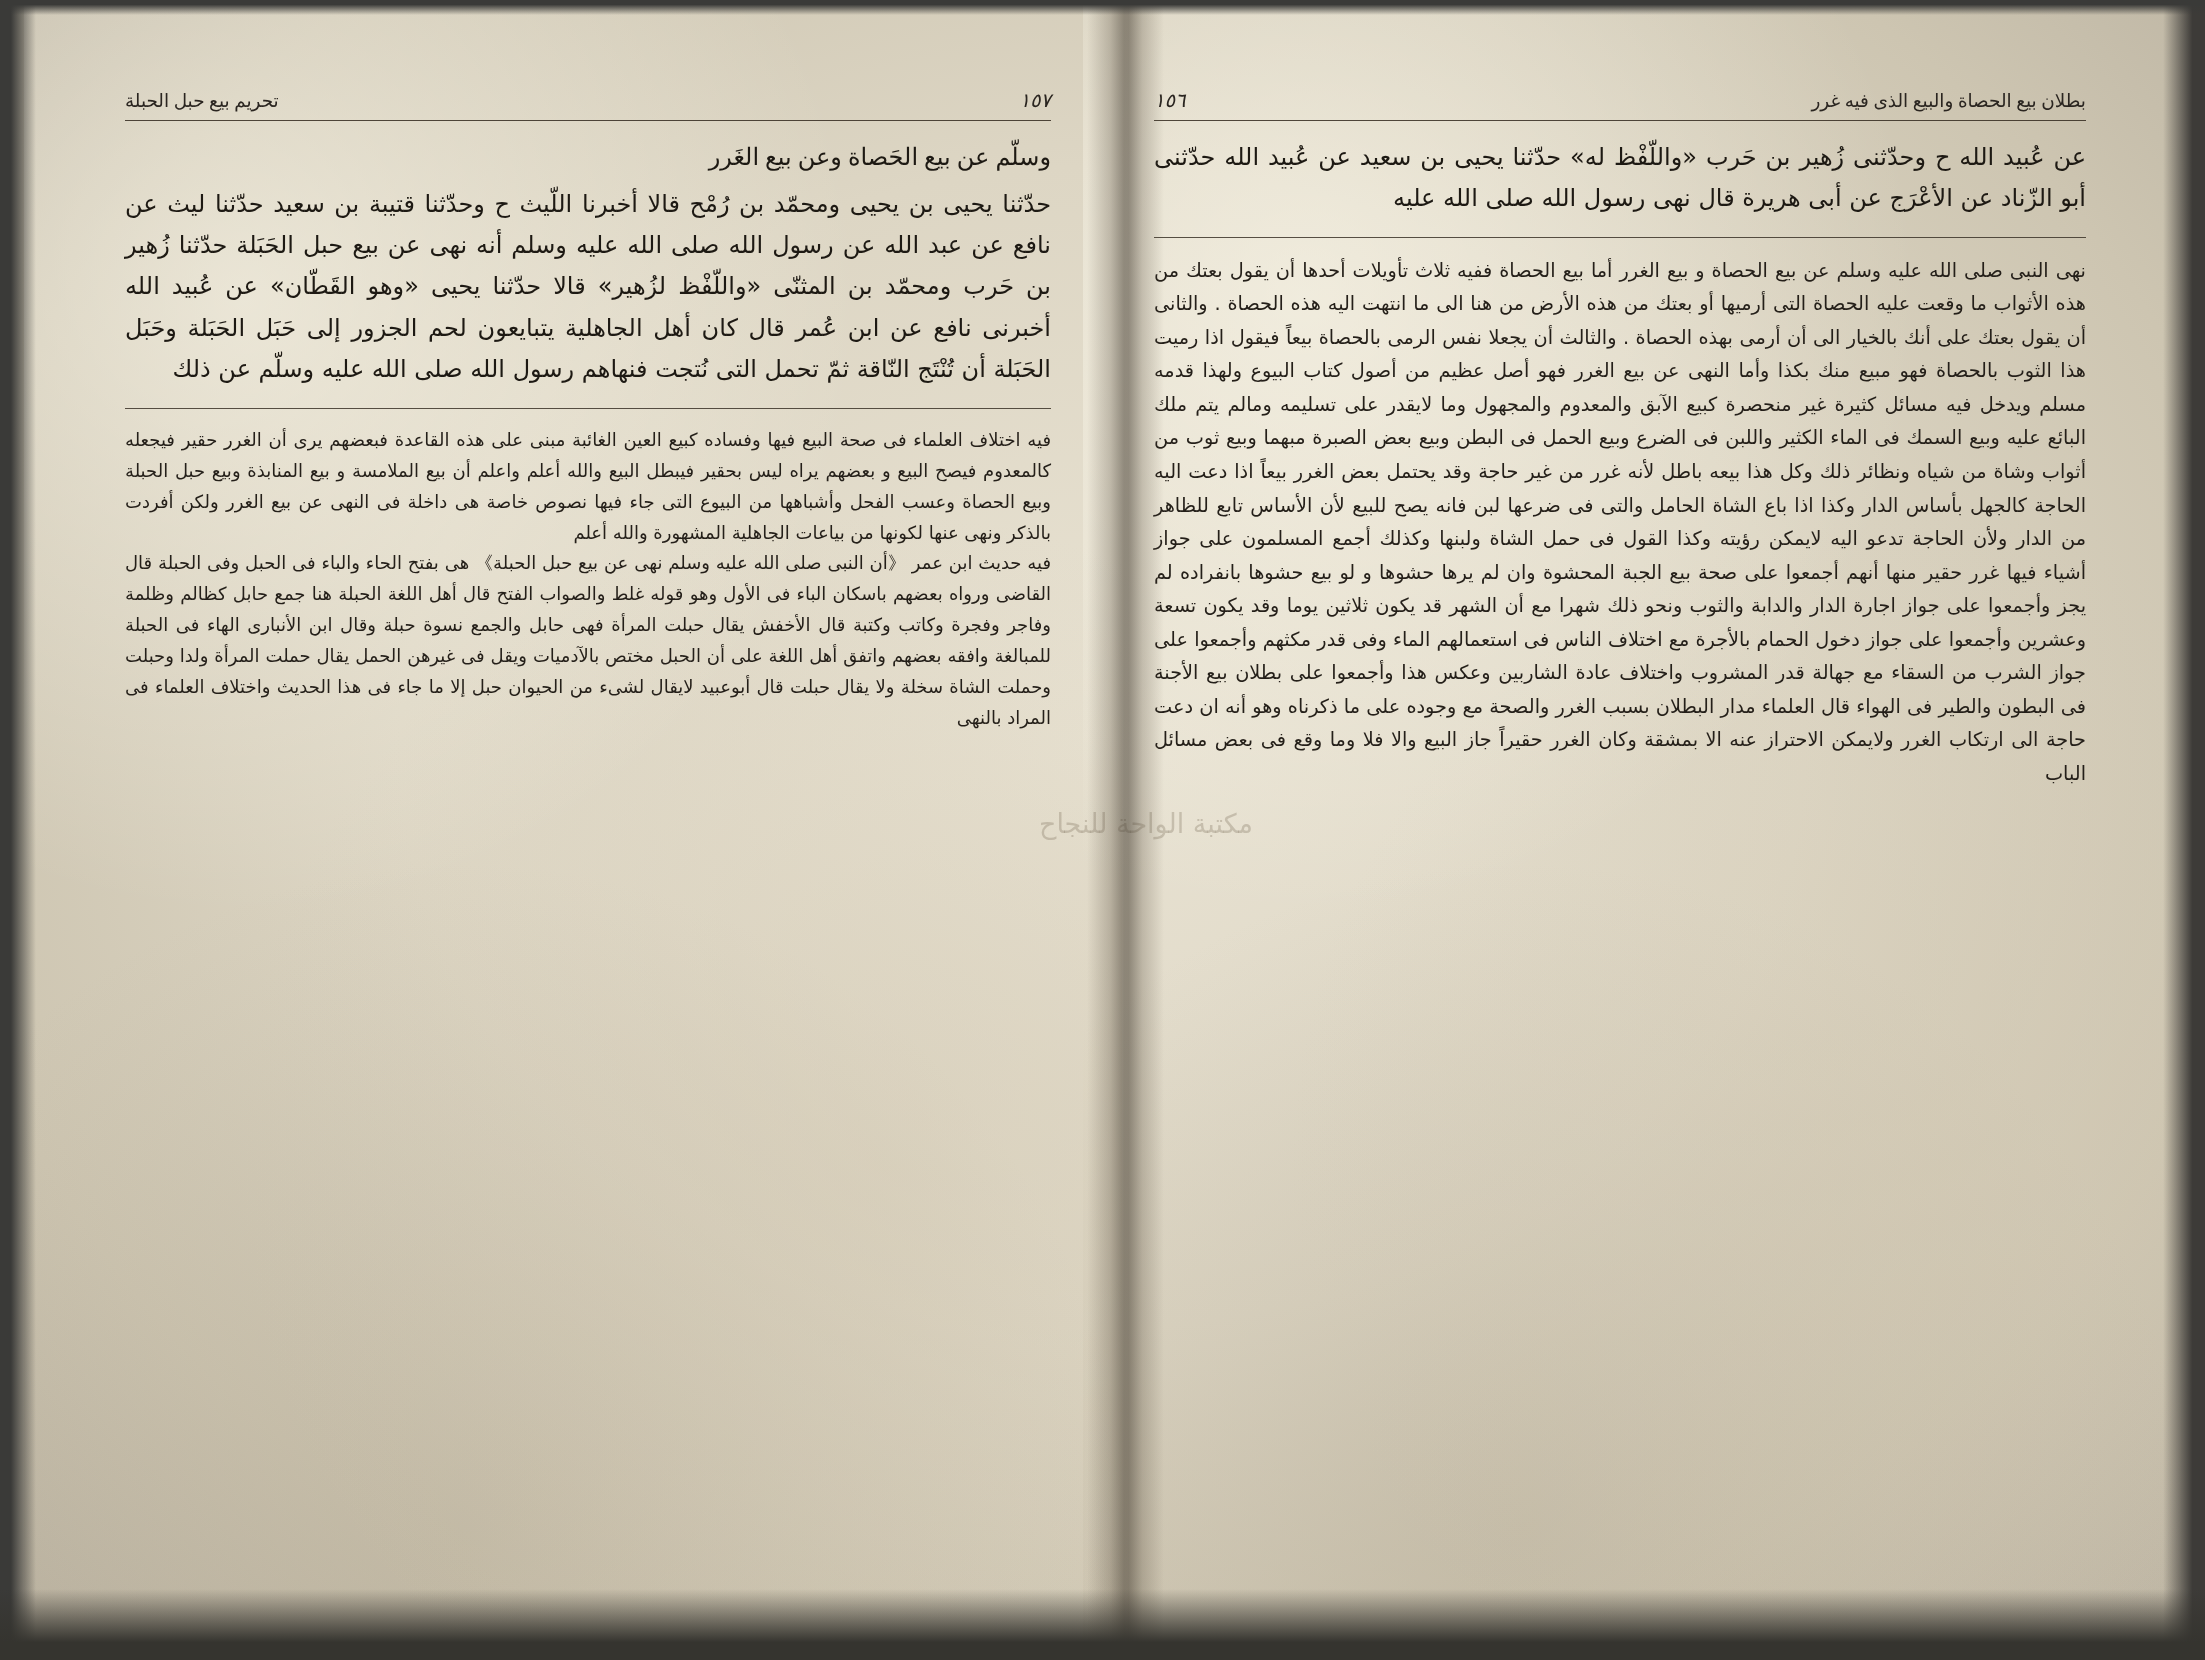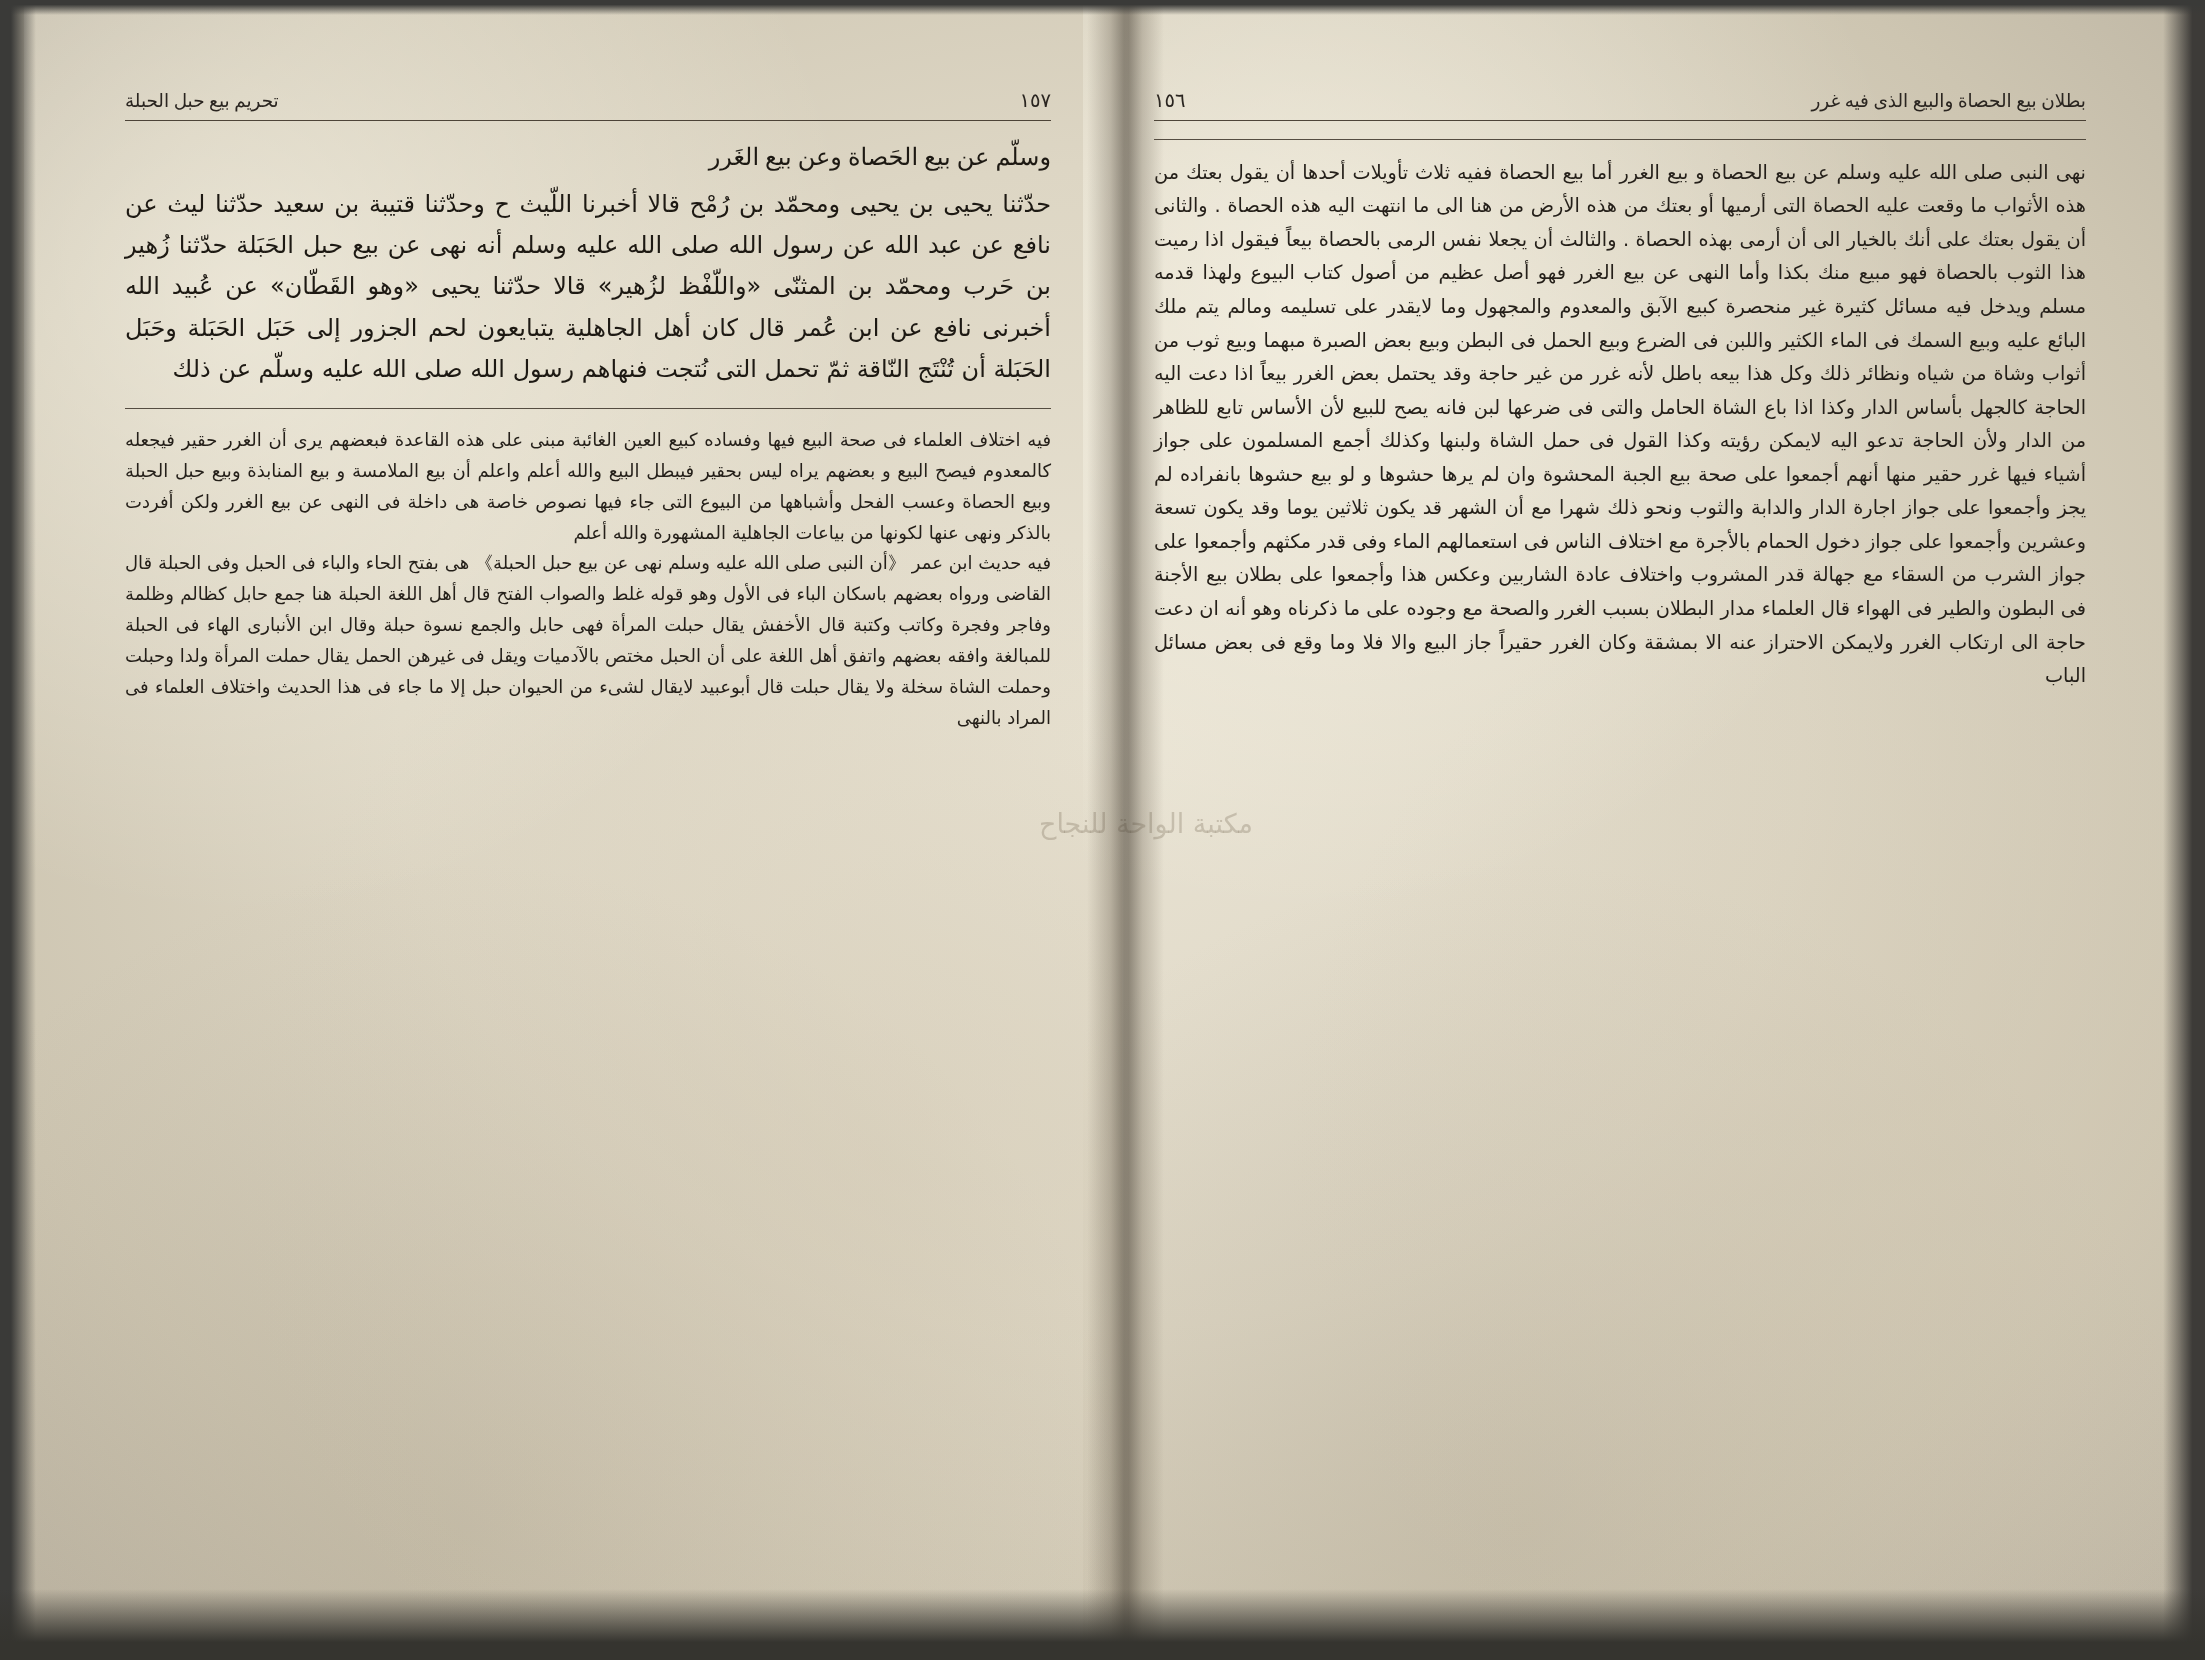--- a/index.html
+++ b/index.html
@@ -96,21 +96,21 @@
     display: flex;
     align-items: baseline;
     justify-content: space-between;
     font-family: "DejaVu Sans", sans-serif;
     font-size: 18px;
     color: #2a2520;
     padding-bottom: 8.3px;
     letter-spacing: 0.3px;
   }
   .header-title { font-size: 18.4px; font-family: Liberation Serif, serif; }
-  .header-folio { font-size: 19.6px; }
+  .header-folio { font-size: 19.6px; font-style: italic; }
 
   .rule {
     border: 0;
     border-top: 1.5px solid #32291f;
     margin: 0 0 15.4px 0;
     opacity: 0.85;
   }
   .rule.thin {
     border-top: 1.2px solid #3b3228;
     margin: 18px 0 15.4px 0;
@@ -192,20 +192,21 @@
       <div class="mottle"></div>
       <div class="ghost ghost-right"></div>
 
       <div class="content">
         <div class="header-row">
           <span class="header-title">بطلان بيع الحصاة والبيع الذى فيه غرر</span>
           <span class="header-folio">١٥٦</span>
         </div>
         <hr class="rule">
 
+        <div class="isnad">عن عُبيد الله ح وحدّثنى زُهير بن حَرب «واللّفْظ له» حدّثنا يحيى بن سعيد عن عُبيد الله حدّثنى أبو الزّناد عن الأعْرَج عن أبى هريرة قال نهى رسول الله صلى الله عليه</div>
 
         <hr class="rule thin">
 
 
         <div class="body-text">نهى النبى صلى الله عليه وسلم عن بيع الحصاة و بيع الغرر أما بيع الحصاة ففيه ثلاث تأويلات أحدها أن يقول بعتك من هذه الأثواب ما وقعت عليه الحصاة التى أرميها أو بعتك من هذه الأرض من هنا الى ما انتهت اليه هذه الحصاة . والثانى أن يقول بعتك على أنك بالخيار الى أن أرمى بهذه الحصاة . والثالث أن يجعلا نفس الرمى بالحصاة بيعاً فيقول اذا رميت هذا الثوب بالحصاة فهو مبيع منك بكذا وأما النهى عن بيع الغرر فهو أصل عظيم من أصول كتاب البيوع ولهذا قدمه مسلم ويدخل فيه مسائل كثيرة غير منحصرة كبيع الآبق والمعدوم والمجهول وما لايقدر على تسليمه ومالم يتم ملك البائع عليه وبيع السمك فى الماء الكثير واللبن فى الضرع وبيع الحمل فى البطن وبيع بعض الصبرة مبهما وبيع ثوب من أثواب وشاة من شياه ونظائر ذلك وكل هذا بيعه باطل لأنه غرر من غير حاجة وقد يحتمل بعض الغرر بيعاً اذا دعت اليه الحاجة كالجهل بأساس الدار وكذا اذا باع الشاة الحامل والتى فى ضرعها لبن فانه يصح للبيع لأن الأساس تابع للظاهر من الدار ولأن الحاجة تدعو اليه لايمكن رؤيته وكذا القول فى حمل الشاة ولبنها وكذلك أجمع المسلمون على جواز أشياء فيها غرر حقير منها أنهم أجمعوا على صحة بيع الجبة المحشوة وان لم يرها حشوها و لو بيع حشوها بانفراده لم يجز وأجمعوا على جواز اجارة الدار والدابة والثوب ونحو ذلك شهرا مع أن الشهر قد يكون ثلاثين يوما وقد يكون تسعة وعشرين وأجمعوا على جواز دخول الحمام بالأجرة مع اختلاف الناس فى استعمالهم الماء وفى قدر مكثهم وأجمعوا على جواز الشرب من السقاء مع جهالة قدر المشروب واختلاف عادة الشاربين وعكس هذا وأجمعوا على بطلان بيع الأجنة فى البطون والطير فى الهواء قال العلماء مدار البطلان بسبب الغرر والصحة مع وجوده على ما ذكرناه وهو أنه ان دعت حاجة الى ارتكاب الغرر ولايمكن الاحتراز عنه الا بمشقة وكان الغرر حقيراً جاز البيع والا فلا وما وقع فى بعض مسائل الباب</div>
       </div>
     </div>
   </div>
 
   <div class="page page-left">

